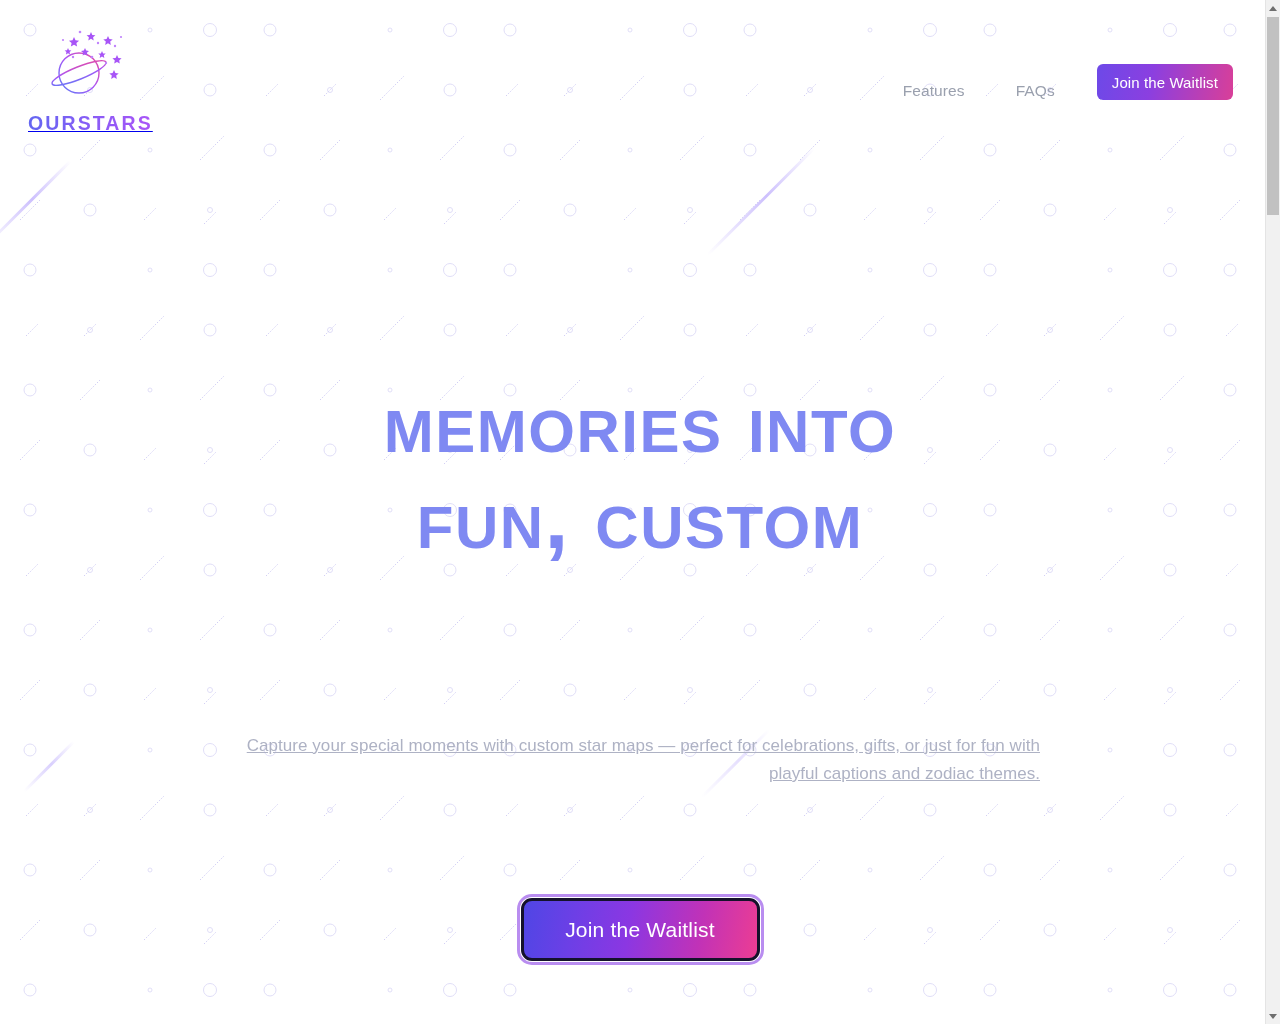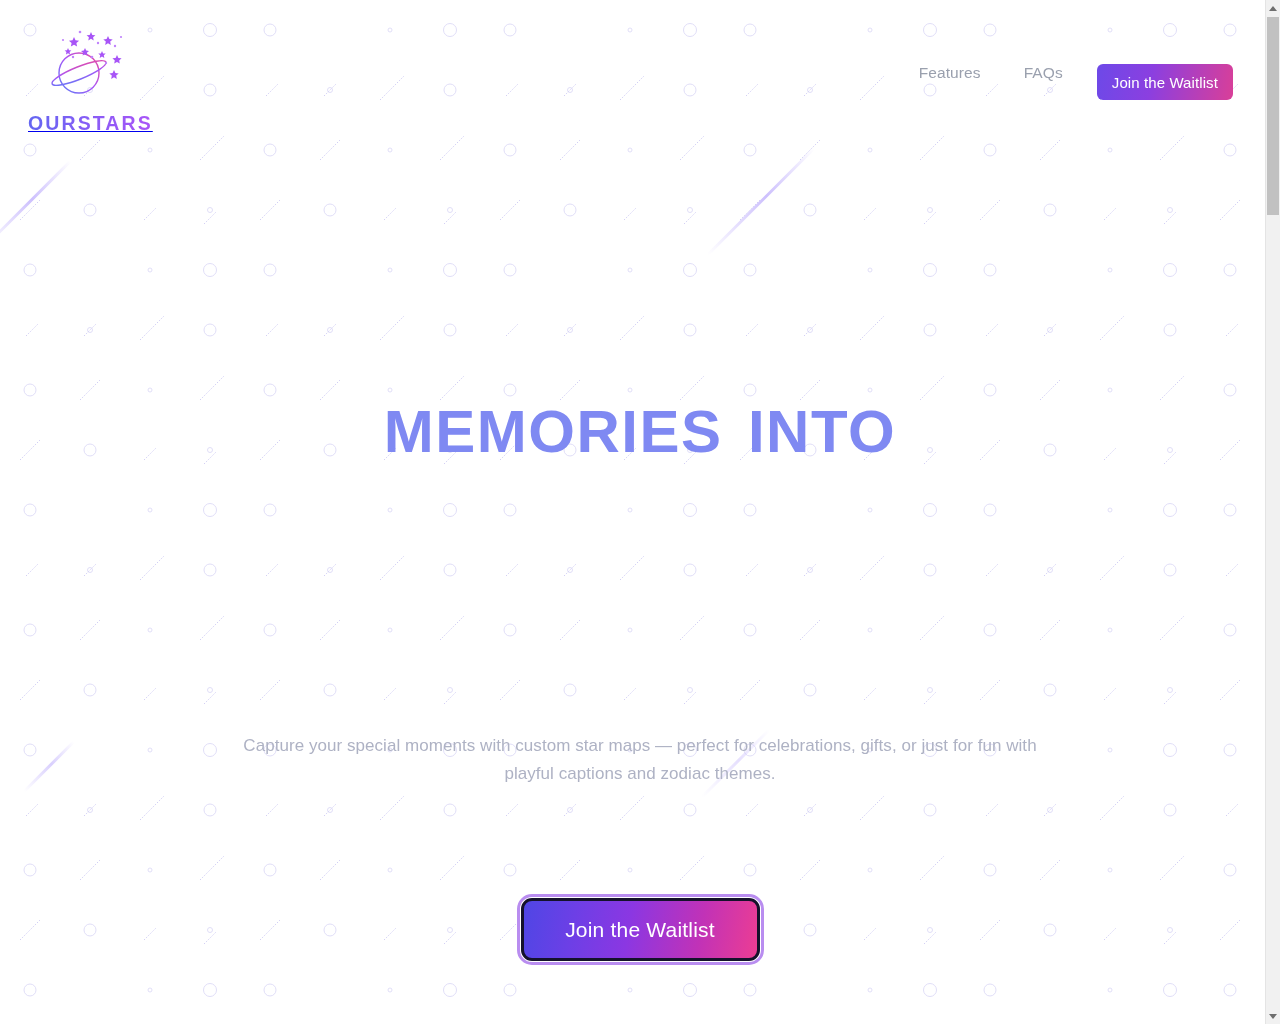--- a/index.html
+++ b/index.html
@@ -72,22 +72,22 @@
     -webkit-background-clip: text;
     background-clip: text;
     color: transparent;
   }
 
   #nav {
     position: absolute;
     right: 47px;
     top: 64px;
     display: flex;
-    align-items: flex-start;
-    gap: 0;
+    align-items: flex-end;
+    gap: 8px;
   }
   .nav-link {
     font-size: 15.5px;
     color: #9aa0ae;
     text-decoration: none;
     letter-spacing: .1px;
     white-space: nowrap;
   }
   .nav-link.features { margin-right: 43px; }
   .nav-link.faqs { margin-right: 34px; }
@@ -156,22 +156,23 @@
   }
 
   #subtitle {
     position: absolute;
     left: 240px;
     top: 732px;
     width: 800px;
     font-size: 17px;
     line-height: 28px;
     color: #aeb2c4;
-    text-align: center;
+    text-align: right;
     letter-spacing: .05px;
+    text-decoration: underline;
   }
 
   #cta-wrap {
     position: absolute;
     left: 0;
     top: 898px;
     width: 1280px;
     display: flex;
     justify-content: center;
   }
@@ -316,21 +317,21 @@
       <a class="nav-link faqs" href="#">FAQs</a>
       <button class="nav-cta">Join the Waitlist</button>
     </nav>
   </header>
 
   <main id="hero">
 
     <h1 id="headline">
       <br>
       <span>memories into</span><br>
-      <br>
+      <span id="headline-line3">fun, custom</span><br>
     </h1>
 
     <p id="subtitle">Capture your special moments with custom star maps — perfect for celebrations, gifts, or just for fun with playful captions and zodiac themes.</p>
 
     <div id="cta-wrap">
       <button id="hero-cta">Join the Waitlist</button>
     </div>
   </main>
 
   <div id="scrollbar">

